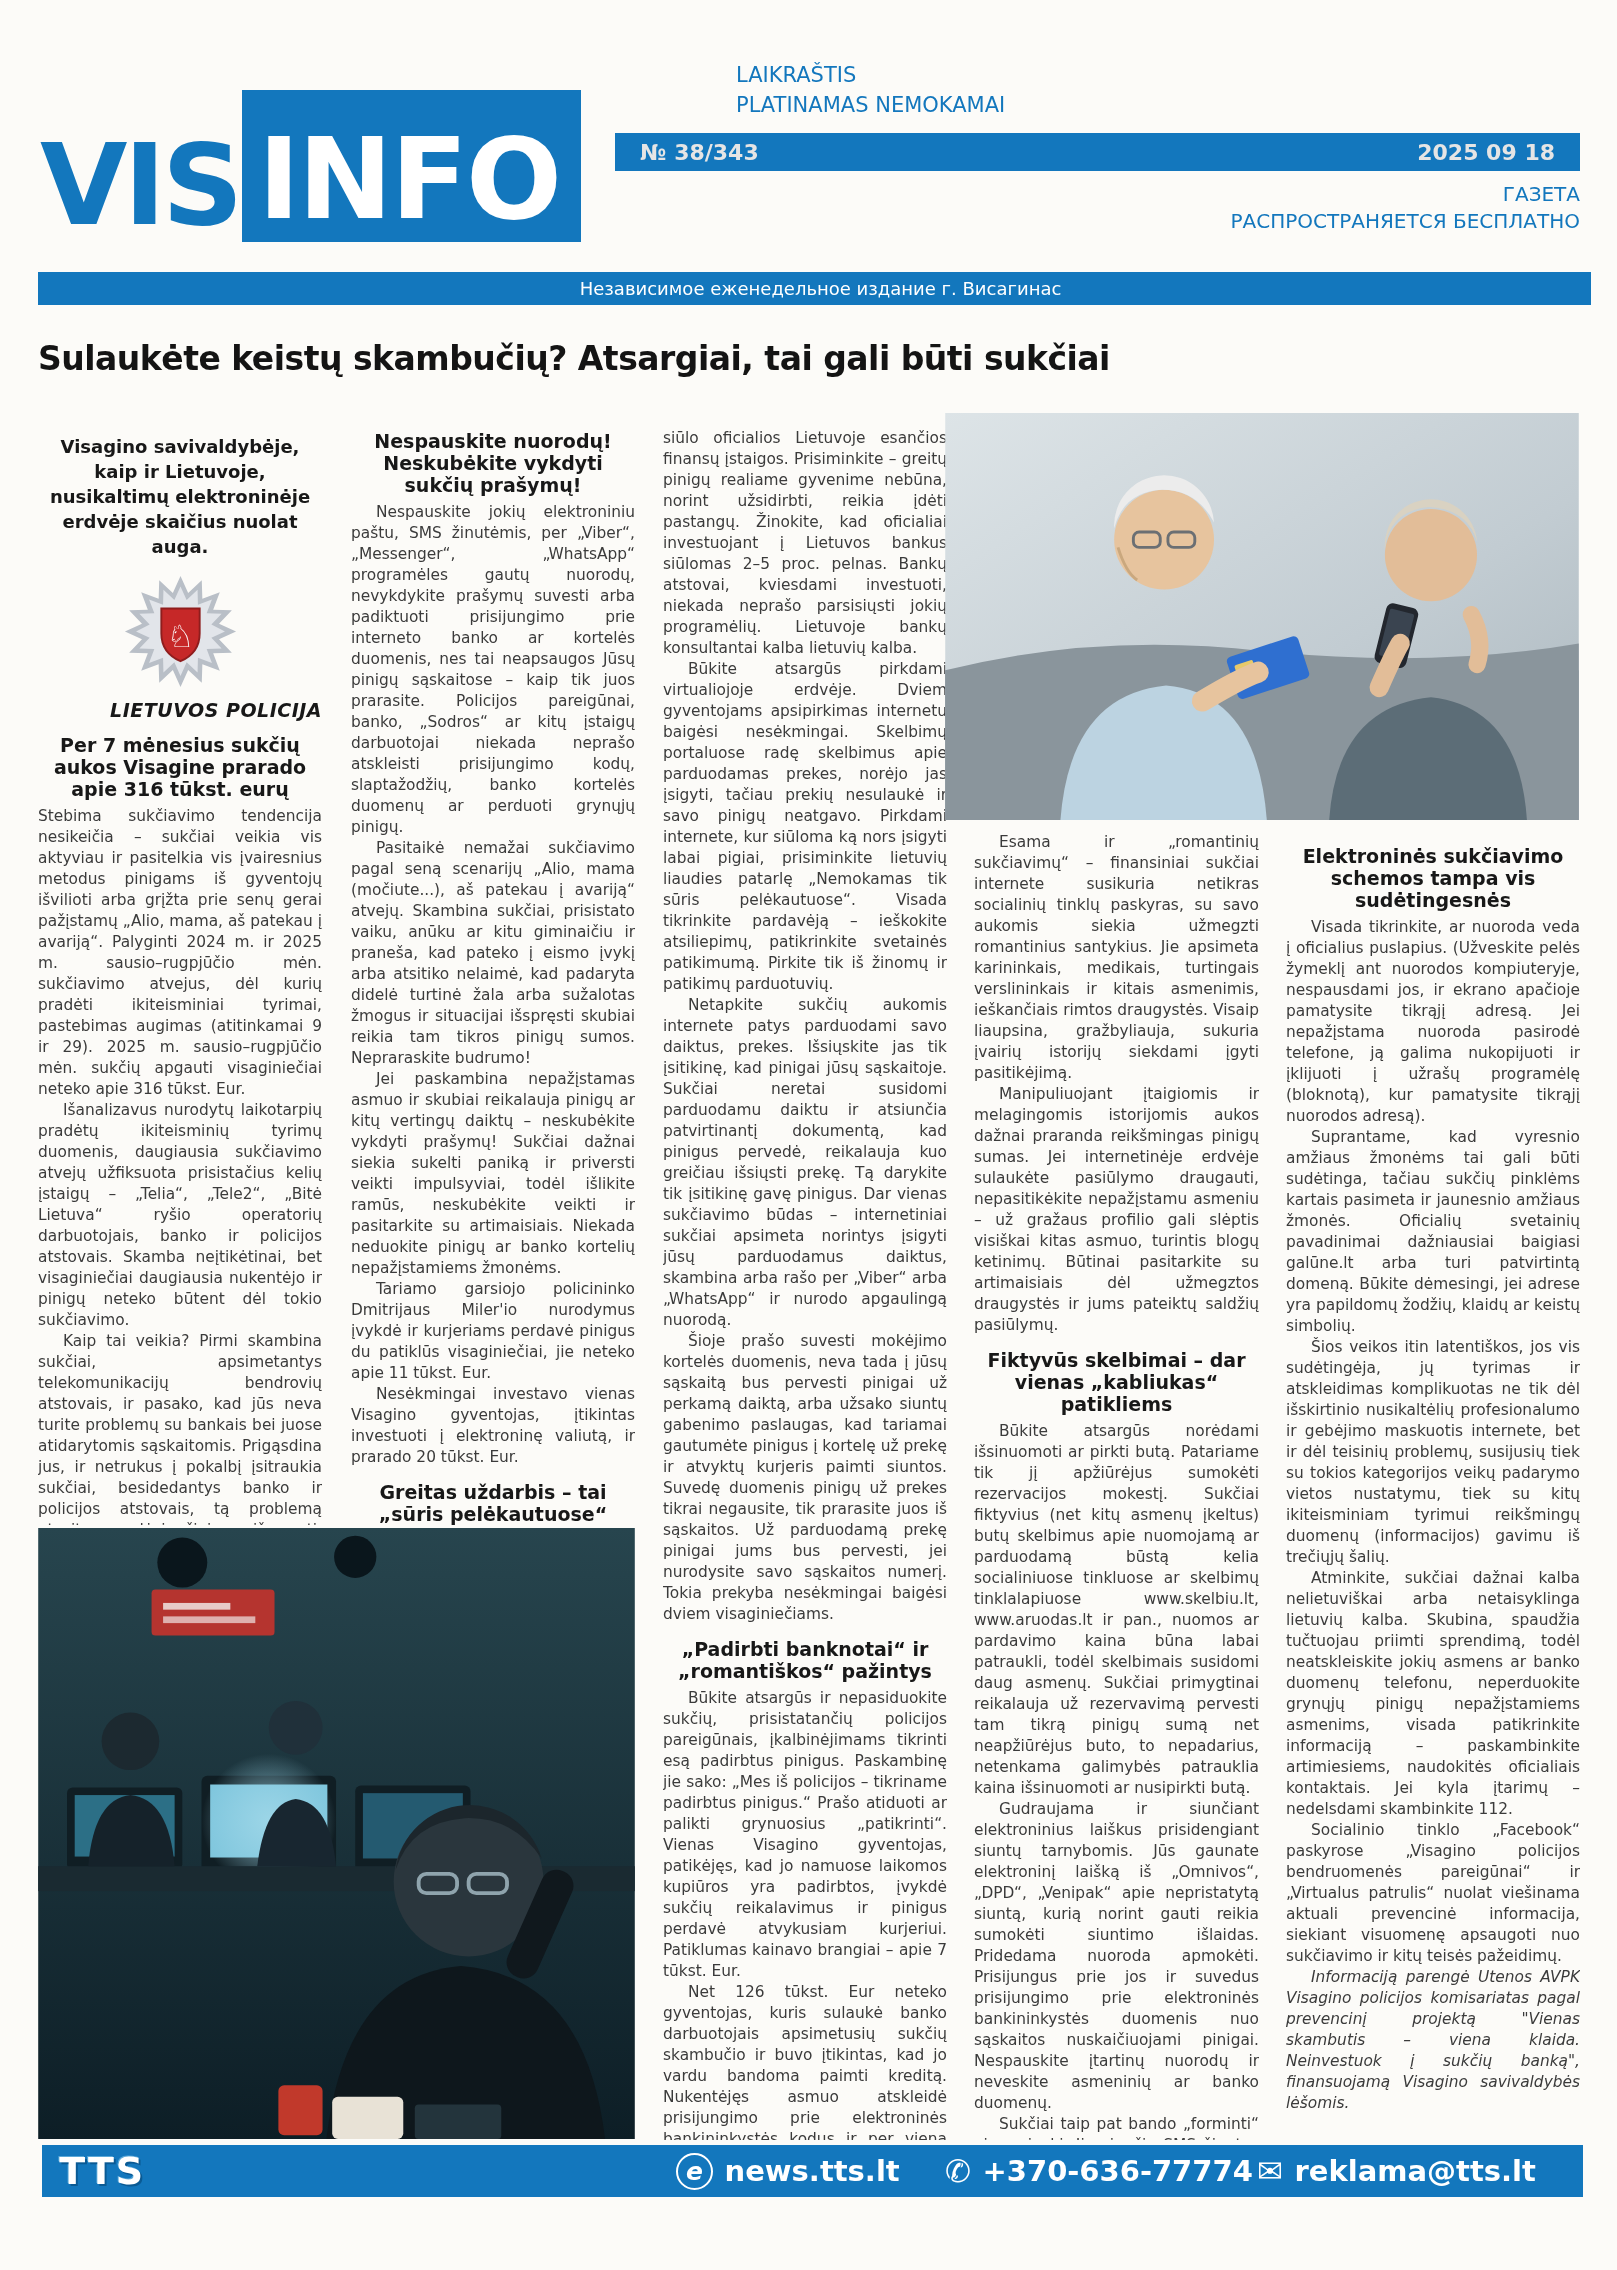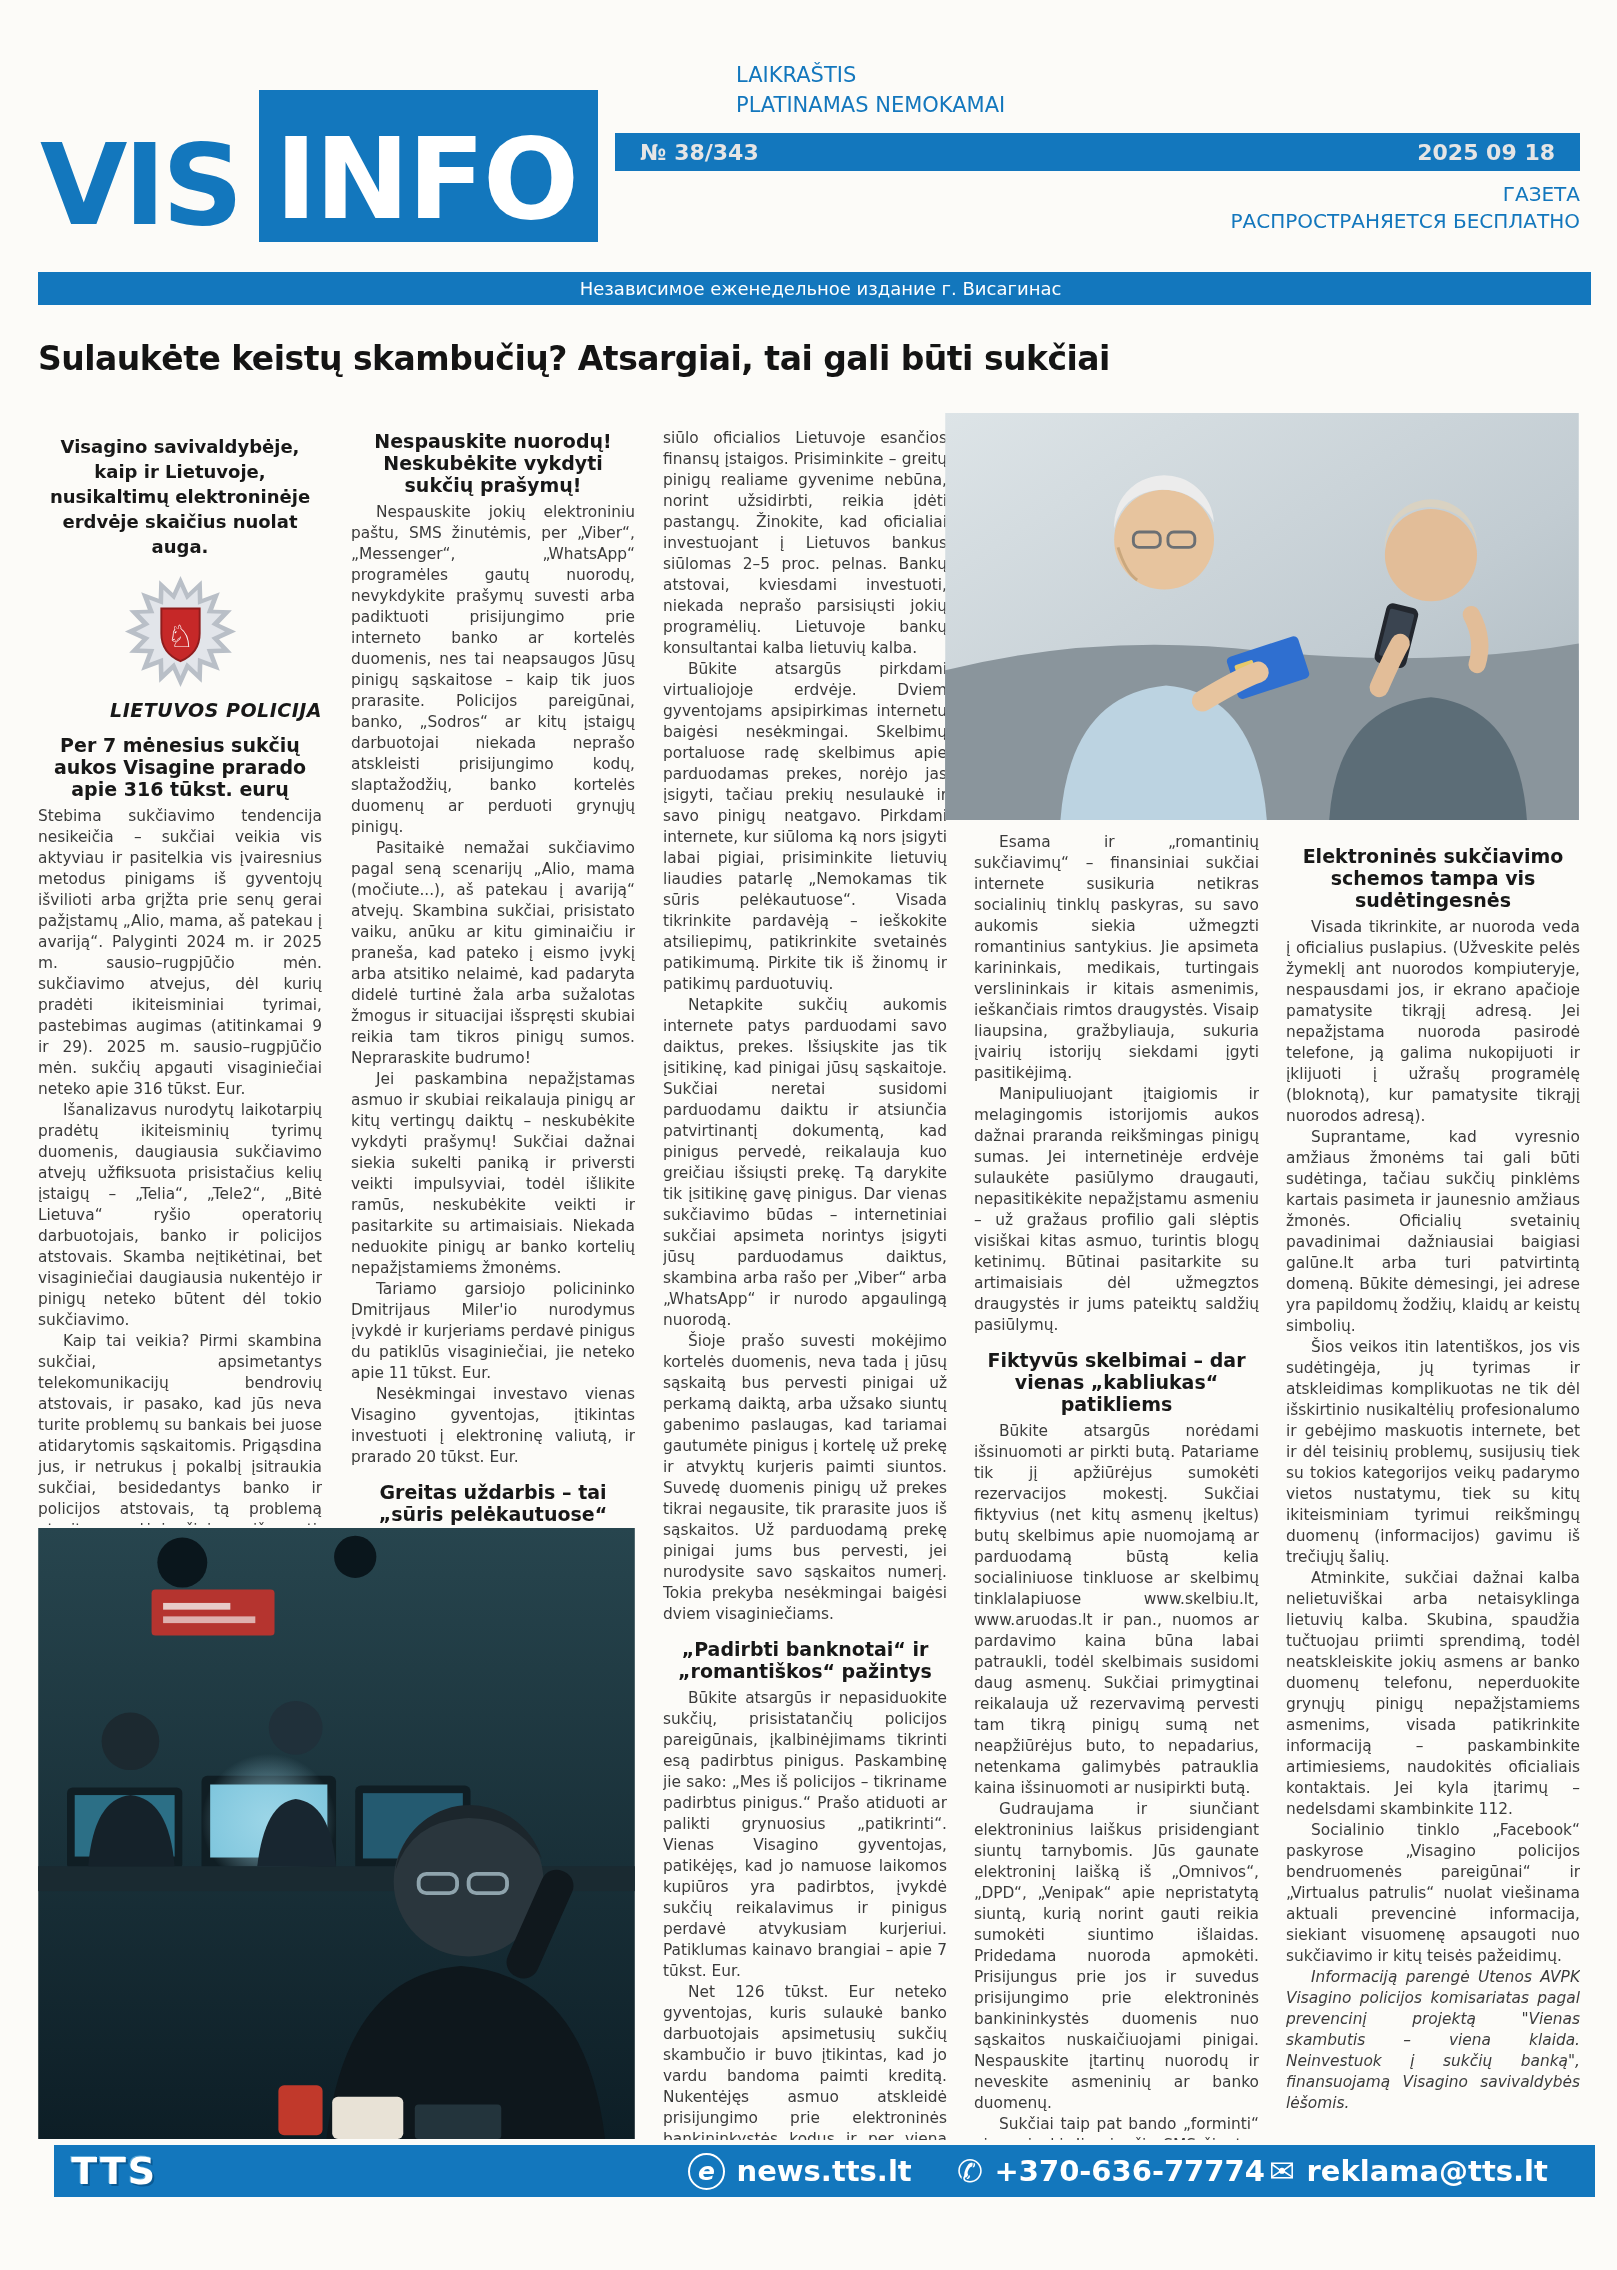--- a/index.html
+++ b/index.html
@@ -1,20 +1,20 @@
 <!DOCTYPE html>
 <html lang="lt"><head>
 <meta charset="utf-8">
 <style>
   html,body{margin:0;padding:0;}
   .page{position:relative;width:1618px;height:2270px;background:#fcfbf8;overflow:hidden;
         font-family:"DejaVu Sans","Liberation Sans",sans-serif;color:#3b3b3b;}
   
   .logo{position:absolute;left:40px;top:58px;display:flex;align-items:flex-end;}
-  .logo .vis{font-size:113px;font-weight:800;color:#1377bd;letter-spacing:-3.8px;line-height:1;margin-right:20px;}
+  .logo .vis{font-size:113px;font-weight:800;color:#1377bd;letter-spacing:-3.8px;line-height:1;margin-right:3px;}
   .logo .info{background:#1377bd;color:#ffffff;font-size:113px;font-weight:800;letter-spacing:-1.9px;
               line-height:1;padding:33px 21px 5.8px 15.4px;margin-top:32px;}
   .tagline{position:absolute;left:736px;top:60px;color:#1377bd;font-size:21px;line-height:30px;}
   .numbar{position:absolute;left:615px;top:133px;width:965px;height:38px;background:#1377bd;
           display:flex;align-items:center;justify-content:space-between;box-sizing:border-box;
           padding:0 25px;color:#e5e5e5;font-size:22px;font-weight:700;}
   .freenote{position:absolute;right:38px;top:181px;text-align:right;color:#1377bd;font-size:20px;line-height:27px;}
   .strip{position:absolute;left:38px;top:272px;width:1541px;height:33px;background:#1377bd;color:#fff;
          display:flex;align-items:center;justify-content:center;font-size:18px;padding-left:12px;}
   .headline{position:absolute;left:38px;top:334px;width:1552px;margin:0;font-size:33px;line-height:50px;
@@ -31,21 +31,21 @@
   .lead{margin:5.8px 0 15.4px;font-size:18px;line-height:25px;font-weight:700;text-align:center;color:#181818;}
   .h{margin:13.4px 0 5.8px;font-size:19px;line-height:22px;font-weight:700;text-align:center;color:#181818;}
   .org{margin:9.6px 0 0;font-size:19px;font-weight:700;text-align:right;color:#181818;letter-spacing:0.5px;font-style:italic;}
   .badge{display:block;margin:5.8px auto 0;}
   .credit{font-style:italic;text-indent:25px;}
   
   .photo{position:absolute;overflow:hidden;}
   .photo-top{left:945px;top:413px;width:634px;height:407px;}
   .photo-bottom{left:38px;top:1528px;width:597px;height:611px;}
   
-  .footer{position:absolute;left:54px;top:2145px;width:1541px;height:52px;background:#1377bd;color:#fff;}
+  .footer{position:absolute;left:42px;top:2145px;width:1541px;height:52px;background:#1377bd;color:#fff;}
   .tts{position:absolute;left:17.3px;top:3.8px;font-size:38px;font-weight:800;letter-spacing:1.9px;color:#ffffff;
        text-shadow:1.9px 1.9px 0 #0a5a94, -1px -1px 0 #5aa8d8;}
   .f-item{position:absolute;top:0;height:52px;display:flex;align-items:center;gap:11.5px;
           font-size:29px;font-weight:700;}
   .f-site{left:634px;}
   .f-phone{left:903px;}
   .f-email{left:1215px;}
   .globe{display:inline-flex;align-items:center;justify-content:center;width:33px;height:33px;
          border:2.9px solid #fff;border-radius:50%;font-size:25px;font-weight:700;font-style:italic;line-height:1;}
   .glyph{font-size:31px;font-weight:400;}

